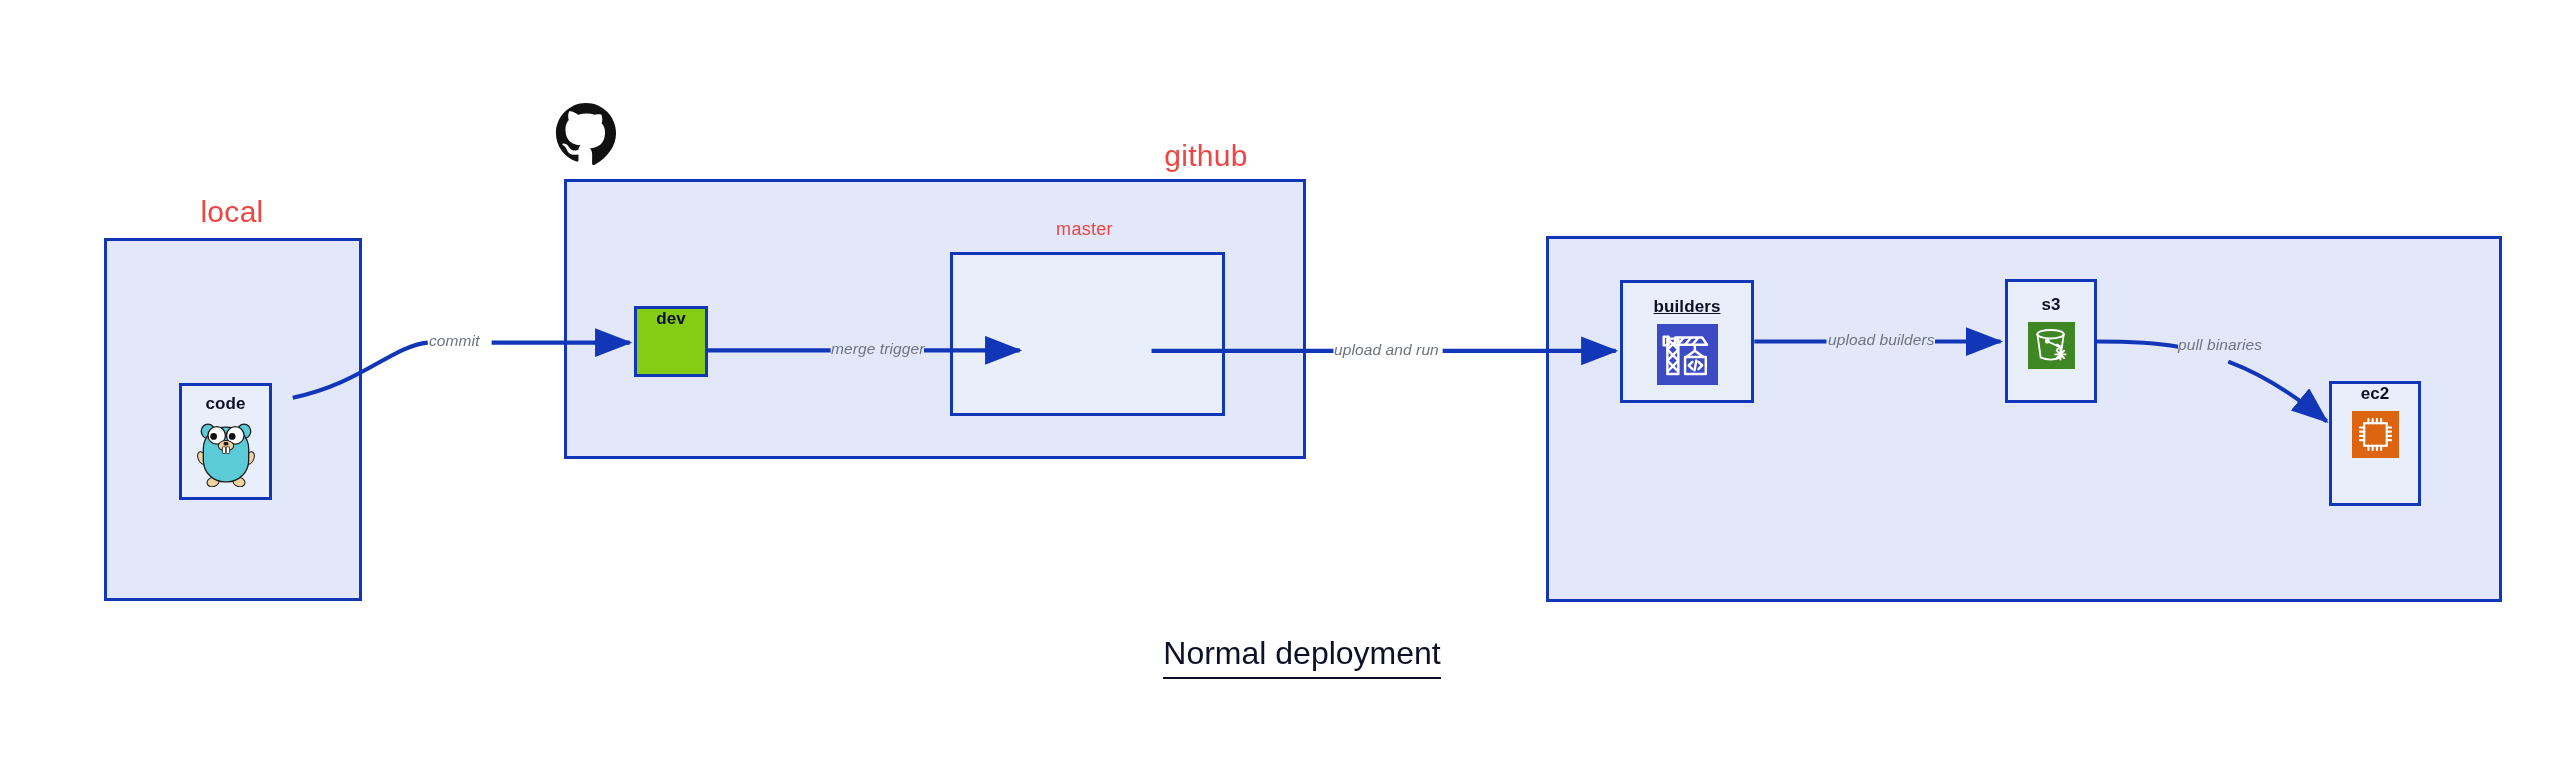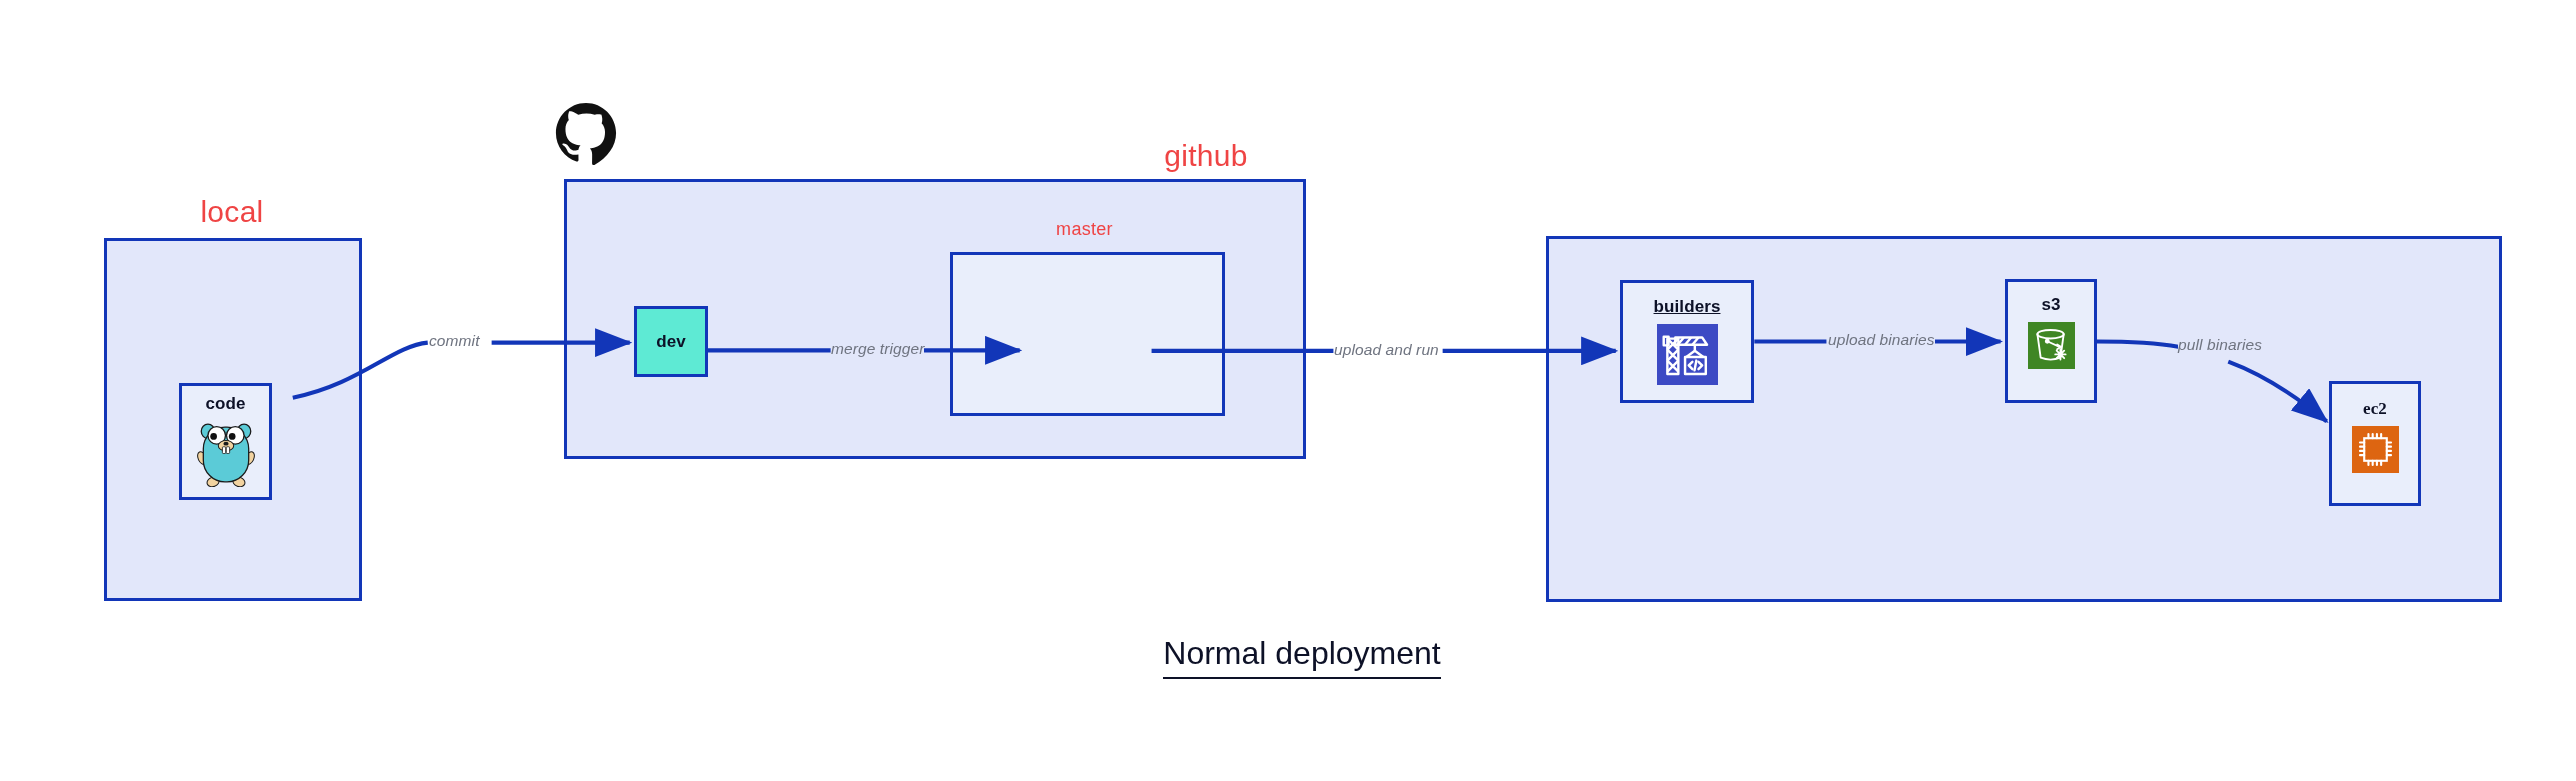--- a/index.html
+++ b/index.html
@@ -39,22 +39,21 @@
   .node {
     position: absolute;
     background: #e9eefb;
     border: 3.6px solid #1236b8;
     box-sizing: border-box;
     display: flex;
     flex-direction: column;
     align-items: center;
   }
   .node.plain {
-    background: #5eead4;
-    justify-content: center;
+    background: #84cc16;
   }
   .node-label {
     color: #0d1127;
     font-size: 17px;
     font-weight: bold;
     white-space: nowrap;
     letter-spacing: 0.1px;
   }
   .node-icon {
     margin-top: 7.2px;
@@ -209,21 +208,21 @@
           <path d="M62 48 L70 53 L62 58"></path>
         </g>
         <g stroke="#ffffff" stroke-width="4" stroke-linecap="round">
           <path d="M69 58 L69 80 M58 69 L80 69 M61 61 L77 77 M77 61 L61 77"></path>
         </g>
       </svg>
     </div>
   </div>
 
   <div class="node" id="node-ec2" style="left:2329px; top:381px; width:92px; height:125px;">
-    <div class="node-label" style="margin-top:15px;font-family:Liberation Serif, serif;">ec2</div>
+    <div class="node-label" style="margin-top:0;">ec2</div>
     <div class="node-icon">
       <svg width="47" height="47" viewBox="0 0 100 100">
         <rect width="100" height="100" fill="#dd6511"></rect>
         <g fill="none" stroke="#ffffff" stroke-width="4.5" stroke-linecap="round">
           <rect x="26" y="26" width="48" height="48"></rect>
           <path d="M35 26 L35 17 M44 26 L44 17 M53 26 L53 17 M62 26 L62 17"></path>
           <path d="M35 74 L35 83 M44 74 L44 83 M53 74 L53 83 M62 74 L62 83"></path>
           <path d="M26 35 L17 35 M26 44 L17 44 M26 53 L17 53 M26 62 L17 62"></path>
           <path d="M74 35 L83 35 M74 44 L83 44 M74 53 L83 53 M74 62 L83 62"></path>
         </g>
@@ -253,21 +252,21 @@
     <path d="M 4070 663 C 4140 663, 4200 668, 4228 673" stroke="#1236b8" stroke-width="8" fill="none"></path>
     <path d="M 4325 702 C 4400 730, 4470 780, 4516 818" stroke="#1236b8" stroke-width="8" fill="none" marker-end="url(#arrowhead)"></path>
   </svg>
 
   <div class="edge-label on-white" style="left:429px; top:332px;">commit</div>
 
   <div class="edge-label on-group" style="left:831px; top:340px;">merge trigger</div>
 
   <div class="edge-label on-white" style="left:1334px; top:341px;">upload and run</div>
 
-  <div class="edge-label on-group" style="left:1828px; top:331px;">upload binaries</div>
+  <div class="edge-label on-group" style="left:1828px; top:331px;">upload builders</div>
 
   <div class="edge-label on-group" style="left:2178px; top:336px;">pull binaries</div>
 
   <div id="diagram-title">
     <span>Normal deployment</span>
   </div>
 
 </div>
 
 

